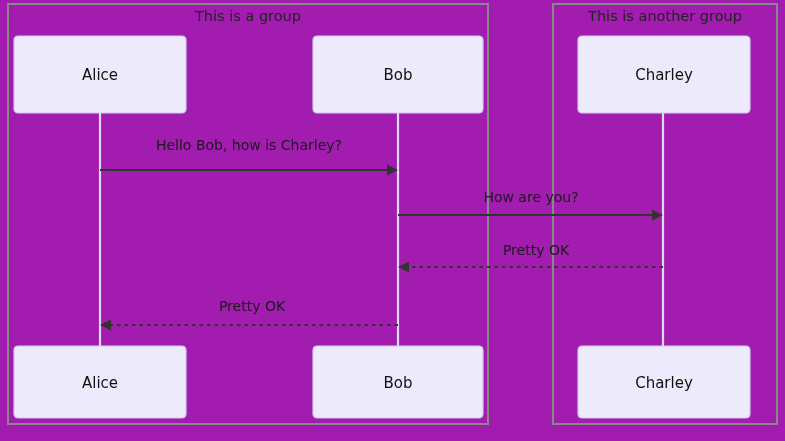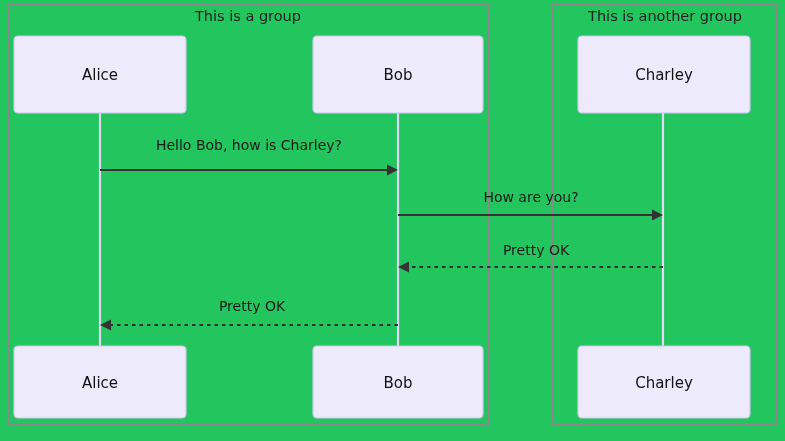--- a/index.html
+++ b/index.html
@@ -9,21 +9,21 @@
     background: #ffffff;
   }
   body {
     font-family: "DejaVu Sans", "Liberation Sans", sans-serif;
     -webkit-font-smoothing: antialiased;
   }
   #diagram-root {
     position: relative;
     width: 785px;
     height: 441px;
-    background: #22c55e;
+    background: #a21caf;
     overflow: hidden;
   }
   #diagram-svg {
     position: absolute;
     left: 0;
     top: 0;
     width: 785px;
     height: 441px;
     display: block;
   }

